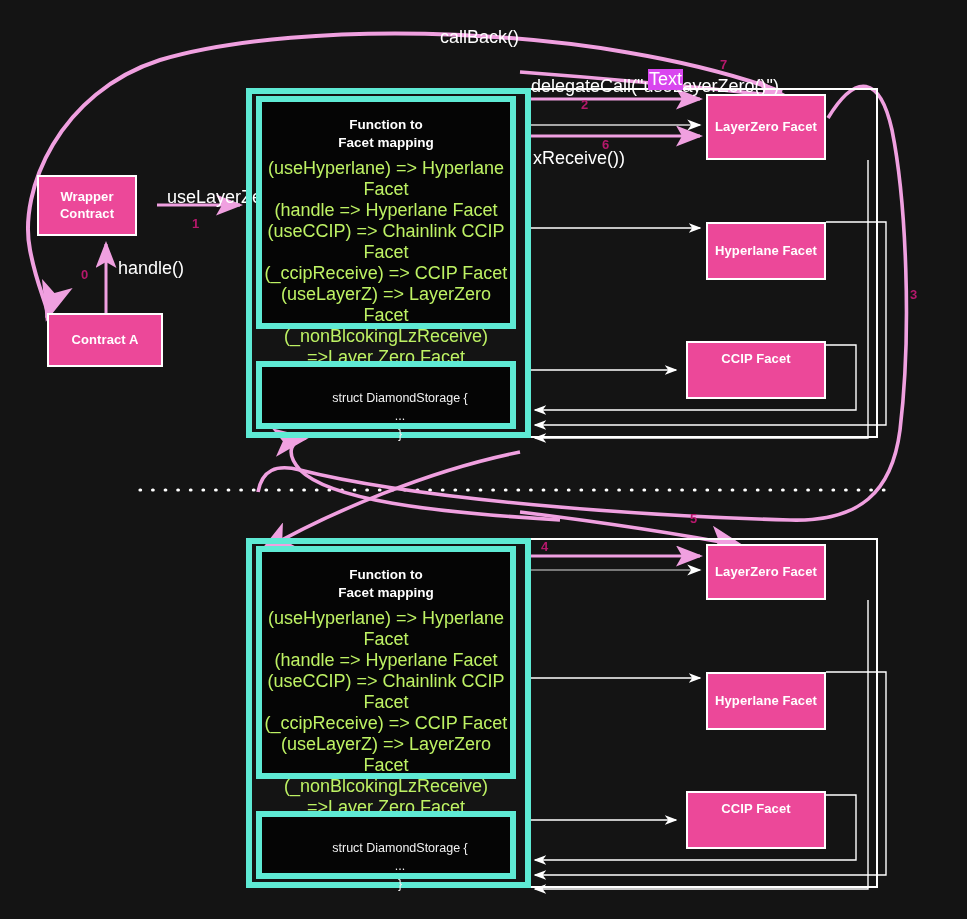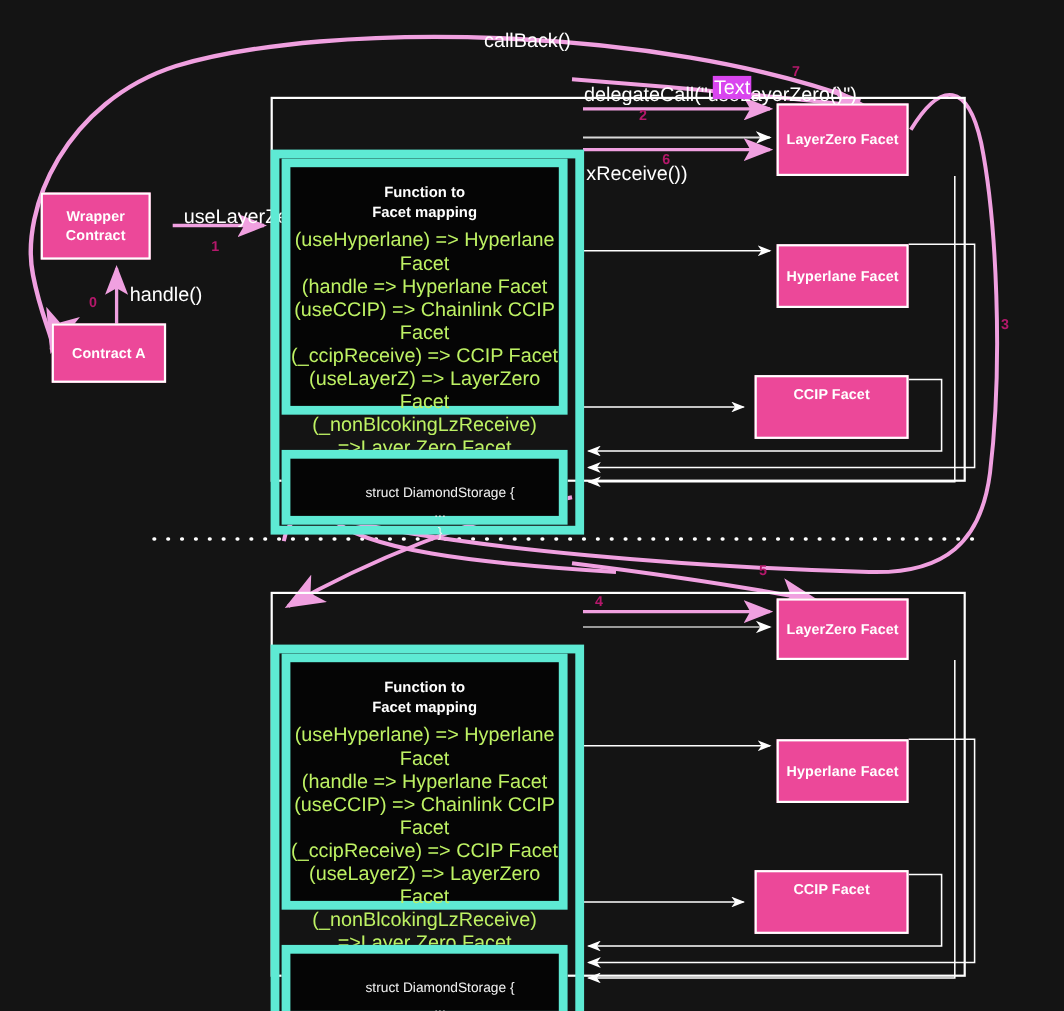--- a/index.html
+++ b/index.html
@@ -5,21 +5,21 @@
   html,body{margin:0;padding:0;background:#141414;}
   body{width:967px;height:919px;position:relative;overflow:hidden;
        font-family:"Liberation Sans","DejaVu Sans",sans-serif;
        background:#141414;color:#fff;}
   #stage{position:absolute;left:0;top:0;width:967px;height:919px;}
   svg.layer{position:absolute;left:0;top:0;width:967px;height:919px;overflow:visible;}
   .box{position:absolute;background:#ec4899;border:2px solid #ffffff;box-sizing:border-box;
        display:flex;align-items:center;justify-content:center;text-align:center;}
   .box-title{font-weight:bold;font-size:13px;color:#ffffff;line-height:1.25;letter-spacing:.1px;}
   .outer{position:absolute;border:2px solid #ffffff;background:transparent;box-sizing:border-box;}
-  .panel{position:absolute;border:8px solid #5eead4;background:#050505;box-sizing:border-box;margin-top:48px;}
+  .panel{position:absolute;border:6px solid #5eead4;background:#050505;box-sizing:border-box;}
   .map-head{position:absolute;left:0;right:0;top:14px;text-align:center;font-weight:bold;
             font-size:13.5px;line-height:1.3;color:#ffffff;}
   .map-body{position:absolute;left:0;right:0;top:56px;text-align:center;font-size:18px;
             line-height:1.17;color:#bef264;white-space:pre-line;}
   .storage-txt{position:absolute;left:0;right:0;top:22px;text-align:center;font-size:12.5px;
                line-height:1.45;color:#f2f2f2;white-space:pre-line;padding-left:28px;}
   .lbl{position:absolute;font-size:18px;color:#ffffff;white-space:nowrap;}
   .num{position:absolute;font-size:13px;font-weight:bold;color:#b5186b;white-space:nowrap;}
 </style>
 </head>
@@ -85,21 +85,21 @@
     <path d="M 520 512 C 600 522, 680 534, 742 546" fill="none" stroke="#f0a0e0" stroke-width="3.6" marker-end="url(#pinkArrowThin)"></path>
 
     <path d="M 520 72 C 600 78, 690 86, 788 97" fill="none" stroke="#f0a0e0" stroke-width="3.6" marker-end="url(#pinkArrowThin)"></path>
   </svg>
 
   <div class="box" style="left:37px;top:175px;width:100px;height:61px;">
     <span class="box-title" style="white-space:pre-line;">Wrapper
 Contract</span>
   </div>
 
-  <div class="box" style="left:47px;top:294px;width:104px;height:54px;">
+  <div class="box" style="left:47px;top:313px;width:116px;height:54px;">
     <span class="box-title">Contract A</span>
   </div>
 
   <span class="lbl" style="left:118px;top:258px;">handle()</span>
   <span class="num" style="left:81px;top:267px;">0</span>
 
   <span class="lbl" style="left:167px;top:187px;">useLayerZero</span>
   <span class="num" style="left:192px;top:216px;">1</span>
 
   <span class="lbl" style="left:440px;top:27px;">callBack()</span>

